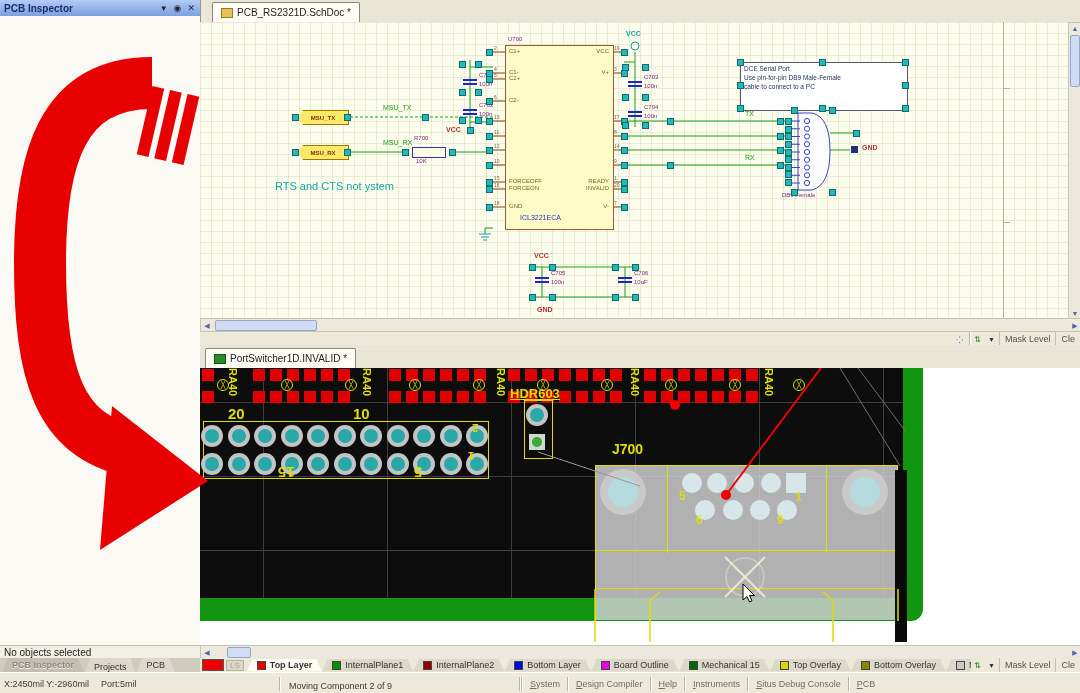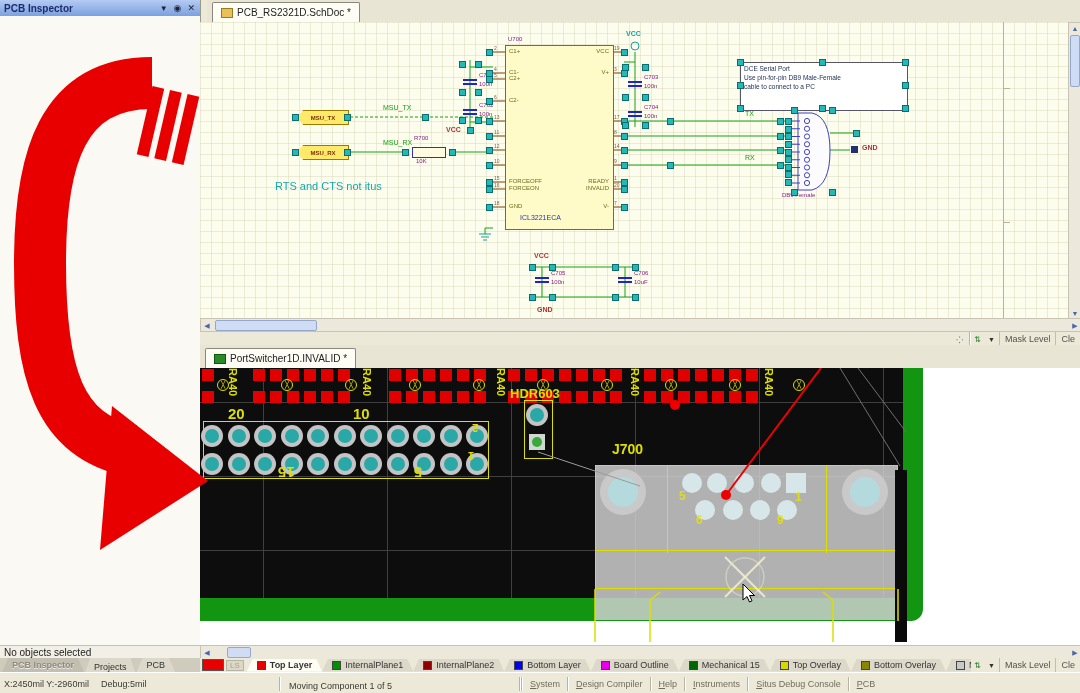--- a/index.html
+++ b/index.html
@@ -214,21 +214,21 @@
       <div class="redlbl" style="position: absolute; left: 334px; top: 230px;">VCC</div>
       <div class="redlbl" style="position: absolute; left: 337px; top: 284px;">GND</div>
       <div class="redlbl" style="position: absolute; left: 662px; top: 122px;">GND</div>
       <div style="position: absolute; left: 651px; top: 124px; width: 7px; height: 7px; background: rgb(32, 48, 112);"></div>
       <div class="purp" style="position: absolute; left: 588px; top: 80px;">J700</div>
       <div class="purp" style="position: absolute; left: 582px; top: 170px;">DB9 Female</div>
       <div style="position: absolute; left: 540px; top: 40px; width: 166px; height: 47px; background: rgb(255, 255, 255); border: 1px solid rgb(85, 85, 102); padding: 0px;"></div>
       <div style="position: absolute; left: 544px; top: 43px; font-size: 6.5px; color: rgb(34, 51, 85); white-space: nowrap;">DCE Serial Port</div>
       <div style="position: absolute; left: 544px; top: 52px; font-size: 6.5px; color: rgb(34, 51, 85); white-space: nowrap;">Use pin-for-pin DB9 Male-Female</div>
       <div style="position: absolute; left: 544px; top: 61px; font-size: 6.5px; color: rgb(34, 51, 85); white-space: nowrap;">cable to connect to a PC</div>
-      <div style="position: absolute; left: 75px; top: 158px; font-size: 11px; color: rgb(24, 168, 168);">RTS and CTS not itus</div>
+      <div style="position: absolute; left: 75px; top: 158px; font-size: 11px; color: rgb(24, 168, 168);">RTS and CTS not ystem</div>
       <div class="handle" style="position: absolute; left: 286px; top: 27px;"></div>
       <div class="handle" style="position: absolute; left: 286px; top: 48px;"></div>
       <div class="handle" style="position: absolute; left: 286px; top: 54px;"></div>
       <div class="handle" style="position: absolute; left: 286px; top: 76px;"></div>
       <div class="handle" style="position: absolute; left: 286px; top: 96px;"></div>
       <div class="handle" style="position: absolute; left: 286px; top: 111px;"></div>
       <div class="handle" style="position: absolute; left: 286px; top: 125px;"></div>
       <div class="handle" style="position: absolute; left: 286px; top: 140px;"></div>
       <div class="handle" style="position: absolute; left: 286px; top: 157px;"></div>
       <div class="handle" style="position: absolute; left: 286px; top: 164px;"></div>
@@ -450,21 +450,21 @@
       <div style="position: absolute; left: 266px; top: 57px; width: 22px; height: 22px; border-radius: 50%; background: rgb(196, 196, 196);"></div>
       <div style="position: absolute; left: 270px; top: 61px; width: 14px; height: 14px; border-radius: 50%; background: rgb(42, 168, 168);"></div>
       <div style="position: absolute; left: 266px; top: 85px; width: 22px; height: 22px; border-radius: 50%; background: rgb(196, 196, 196);"></div>
       <div style="position: absolute; left: 270px; top: 89px; width: 14px; height: 14px; border-radius: 50%; background: rgb(42, 168, 168);"></div>
       <div class=" silk" style="position: absolute; left: 28px; top: 37px; font-size: 15px;">20</div>
       <div class=" silk" style="position: absolute; left: 153px; top: 37px; font-size: 15px;">10</div>
       <div class=" silk" style="position: absolute; left: 78px; top: 96px; font-size: 15px; transform: rotate(180deg);">15</div>
       <div class=" silk" style="position: absolute; left: 214px; top: 96px; font-size: 15px; transform: rotate(180deg);">5</div>
       <div class=" silk" style="position: absolute; left: 272px; top: 54px; font-size: 11px; transform: rotate(180deg);">2</div>
       <div class=" silk" style="position: absolute; left: 268px; top: 82px; font-size: 11px; transform: rotate(180deg);">1</div>
-      <div class=" silk" style="position: absolute; left: 310px; top: 18px; font-size: 13px;">HDR603</div>
+      <div class=" silk" style="position: absolute; left: 310px; top: 18px; font-size: 13px; text-decoration: underline;">HDR603</div>
       <div style="position: absolute; left: 324px; top: 32px; width: 27px; height: 57px; border: 1px solid rgb(222, 222, 0);"></div>
       <div style="position: absolute; left: 326px; top: 36px; width: 22px; height: 22px; border-radius: 50%; background: rgb(196, 196, 196);"></div>
       <div style="position: absolute; left: 330px; top: 40px; width: 14px; height: 14px; border-radius: 50%; background: rgb(42, 168, 168);"></div>
       <div style="position: absolute; left: 329px; top: 66px; width: 16px; height: 16px; background: rgb(207, 216, 207);"></div>
       <div style="position: absolute; left: 332px; top: 69px; width: 10px; height: 10px; border-radius: 50%; background: rgb(58, 168, 58);"></div>
       <div style="position: absolute; left: 470px; top: 32px; width: 10px; height: 10px; border-radius: 50%; background: rgb(238, 0, 0);"></div>
       <div class=" silk" style="position: absolute; left: 412px; top: 73px; font-size: 14px;">J700</div>
       <div style="position: absolute; left: 395px; top: 97px; width: 303px; height: 155px; background: rgba(208, 208, 208, 0.84);">
         <div style="position: absolute; left: 0px; top: 0px; width: 301px; height: 122px; border: 1px solid rgb(222, 222, 0); background: transparent;"></div>
         <div style="position: absolute; left: 72px; top: 0px; width: 1px; height: 88px; background: rgb(222, 222, 0);"></div>
@@ -528,25 +528,25 @@
       </div>
     <span style="font-size:8px;color:#2a7a2a;padding:0 3px;">⇅</span>
     <span style="font-size:7px;color:#333;padding:0 4px;">▼</span>
     <div class="stripbtn">Mask Level</div>
     <div class="stripbtn">Cle</div>
   </div>
 
   <div class="abs" style="left:0;top:672px;width:1080px;height:21px;background:#ece9d8;border-top:1px solid #fff;display:flex;align-items:center;">
     <div style="width:279px;display:flex;align-items:center;">
       <span class="statustxt" style="padding-left:4px;">X:2450mil Y:-2960mil</span>
-      <span class="statustxt" style="padding-left:12px;">Debug:5mil</span>
+      <span class="statustxt" style="padding-left:12px;">Port:5mil</span>
     </div>
     <span class="hsep"></span>
     <div style="width:238px;">
-      <span class="statustxt" style="padding-left:8px;">Moving Component 1 of 5</span>
+      <span class="statustxt" style="padding-left:8px;">Moving Component 2 of 9</span>
     </div>
     <span class="hsep"></span>
     <div id="statusbtns" style="display:flex;align-items:center;height:100%;">
         <span class="hsep"></span>
         <div class="menubtn"><u>S</u>ystem</div>
         <span class="hsep"></span>
         <div class="menubtn"><u>D</u>esign Compiler</div>
         <span class="hsep"></span>
         <div class="menubtn"><u>H</u>elp</div>
         <span class="hsep"></span>

